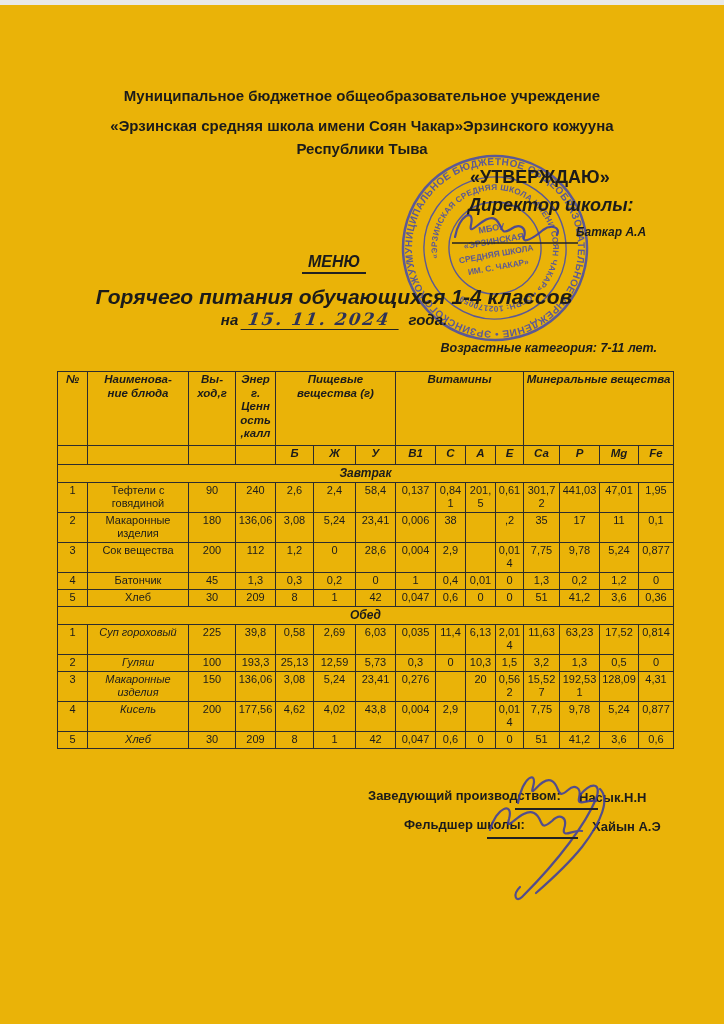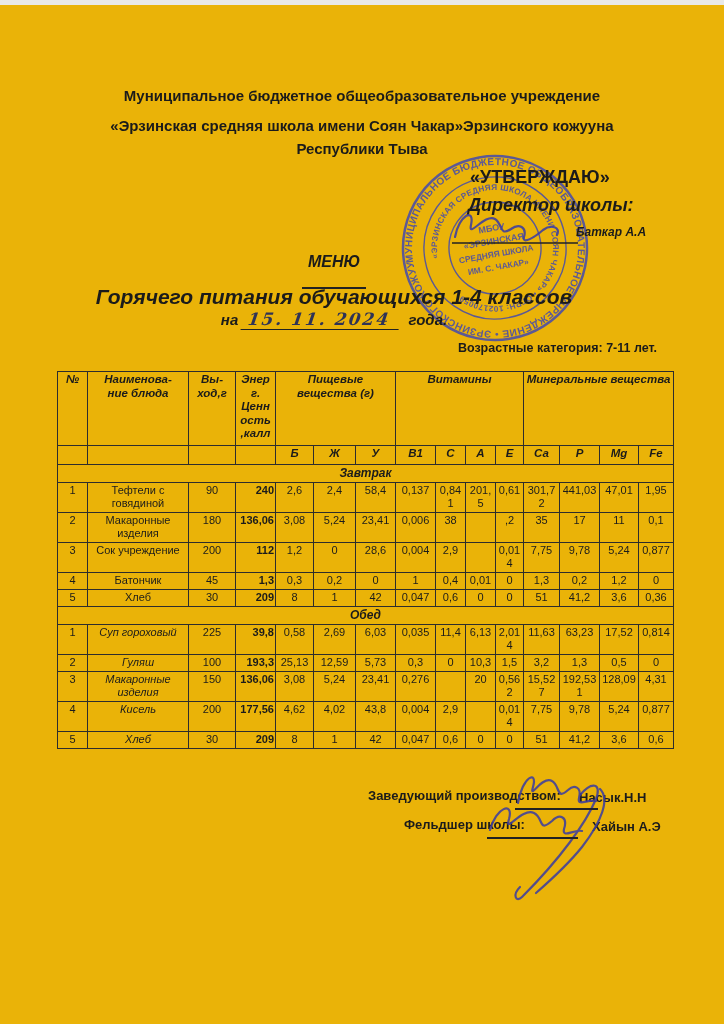--- a/index.html
+++ b/index.html
@@ -15,36 +15,36 @@
   
   .stamp{position:absolute;left:400px;top:148px;width:190px;height:190px;opacity:.82;transform:rotate(-10deg);}
   
   .utv{position:absolute;left:470px;top:162px;width:130px;text-align:left;font-weight:bold;font-size:18px;}
   .role{position:absolute;left:468px;top:190px;font-weight:bold;font-style:italic;font-size:18px;}
   .dir-name{position:absolute;left:576px;top:220px;font-weight:bold;font-style:italic;font-size:12px;}
   .dir-sig{position:absolute;left:445px;top:198px;}
   
   .center-col{position:absolute;left:0;width:668px;text-align:center;}
   .menu-title{top:248px;font-size:16px;font-weight:bold;font-style:italic;}
-  .menu-title span{border-bottom:2px solid #222;padding:0 6px 17px;}
+  .menu-title span{border-bottom:2px solid #222;padding:0 6px 2px;}
   .menu-sub{top:280px;font-size:21px;font-weight:bold;font-style:italic;}
   .date-line{top:304px;font-size:15px;font-weight:bold;font-style:italic;}
   .date-hand{display:inline-block;font-family:"DejaVu Serif",serif;font-style:italic;
     color:#2f3356;font-size:17px;letter-spacing:2px;transform:skewX(-8deg);
     border-bottom:1.5px solid #222;padding:0 10px 0 6px;margin:0 8px 0 4px;}
-  .age-note{position:absolute;right:67px;top:336px;font-size:12.5px;font-weight:bold;}
+  .age-note{position:absolute;right:67px;top:336px;font-size:12.5px;font-weight:bold;font-style:italic;}
   
   .menu-table{position:absolute;left:57px;top:366px;width:616px;border-collapse:collapse;table-layout:fixed;
     font-size:11px;line-height:1.18;}
   .menu-table td{border:1.5px solid #2d2d2d;text-align:center;vertical-align:top;padding:1px 1px 2px;overflow-wrap:anywhere;}
   .menu-table .h-top td{height:70px;font-weight:bold;font-style:italic;font-size:11.5px;white-space:pre-line;}
   .menu-table .h-sub td{height:15px;font-weight:bold;font-style:italic;font-size:11.5px;}
   .menu-table .section td{height:14px;font-weight:bold;font-style:italic;font-size:12px;vertical-align:middle;}
   .menu-table .c-dish{font-weight:normal;}
-  .menu-table .c-energy{font-weight:bold;text-align:right;}
+  .menu-table .c-energy{font-weight:normal;}
   tbody.lunch .c-dish{font-style:italic;}
   
   .lbl-prod{position:absolute;left:368px;top:783px;font-weight:bold;font-size:13px;}
   .name-prod{position:absolute;left:572px;top:785px;font-weight:bold;font-size:13px;padding-left:7px;}
   .lbl-feld{position:absolute;left:404px;top:812px;font-weight:bold;font-size:13px;}
   .name-feld{position:absolute;left:582px;top:814px;font-weight:bold;font-size:13px;padding-left:10px;}
   .sig-overlay{position:absolute;left:430px;top:750px;}
 </style>
 </head>
 <body>
@@ -184,21 +184,21 @@
           <td>38</td>
           <td></td>
           <td>,2</td>
           <td>35</td>
           <td>17</td>
           <td>11</td>
           <td>0,1</td>
         </tr>
         <tr>
           <td>3</td>
-          <td class="c-dish">Сок учреждение</td>
+          <td class="c-dish">Сок вещества</td>
           <td>200</td>
           <td class="c-energy">112</td>
           <td>1,2</td>
           <td>0</td>
           <td>28,6</td>
           <td>0,004</td>
           <td>2,9</td>
           <td></td>
           <td>0,014</td>
           <td>7,75</td>

